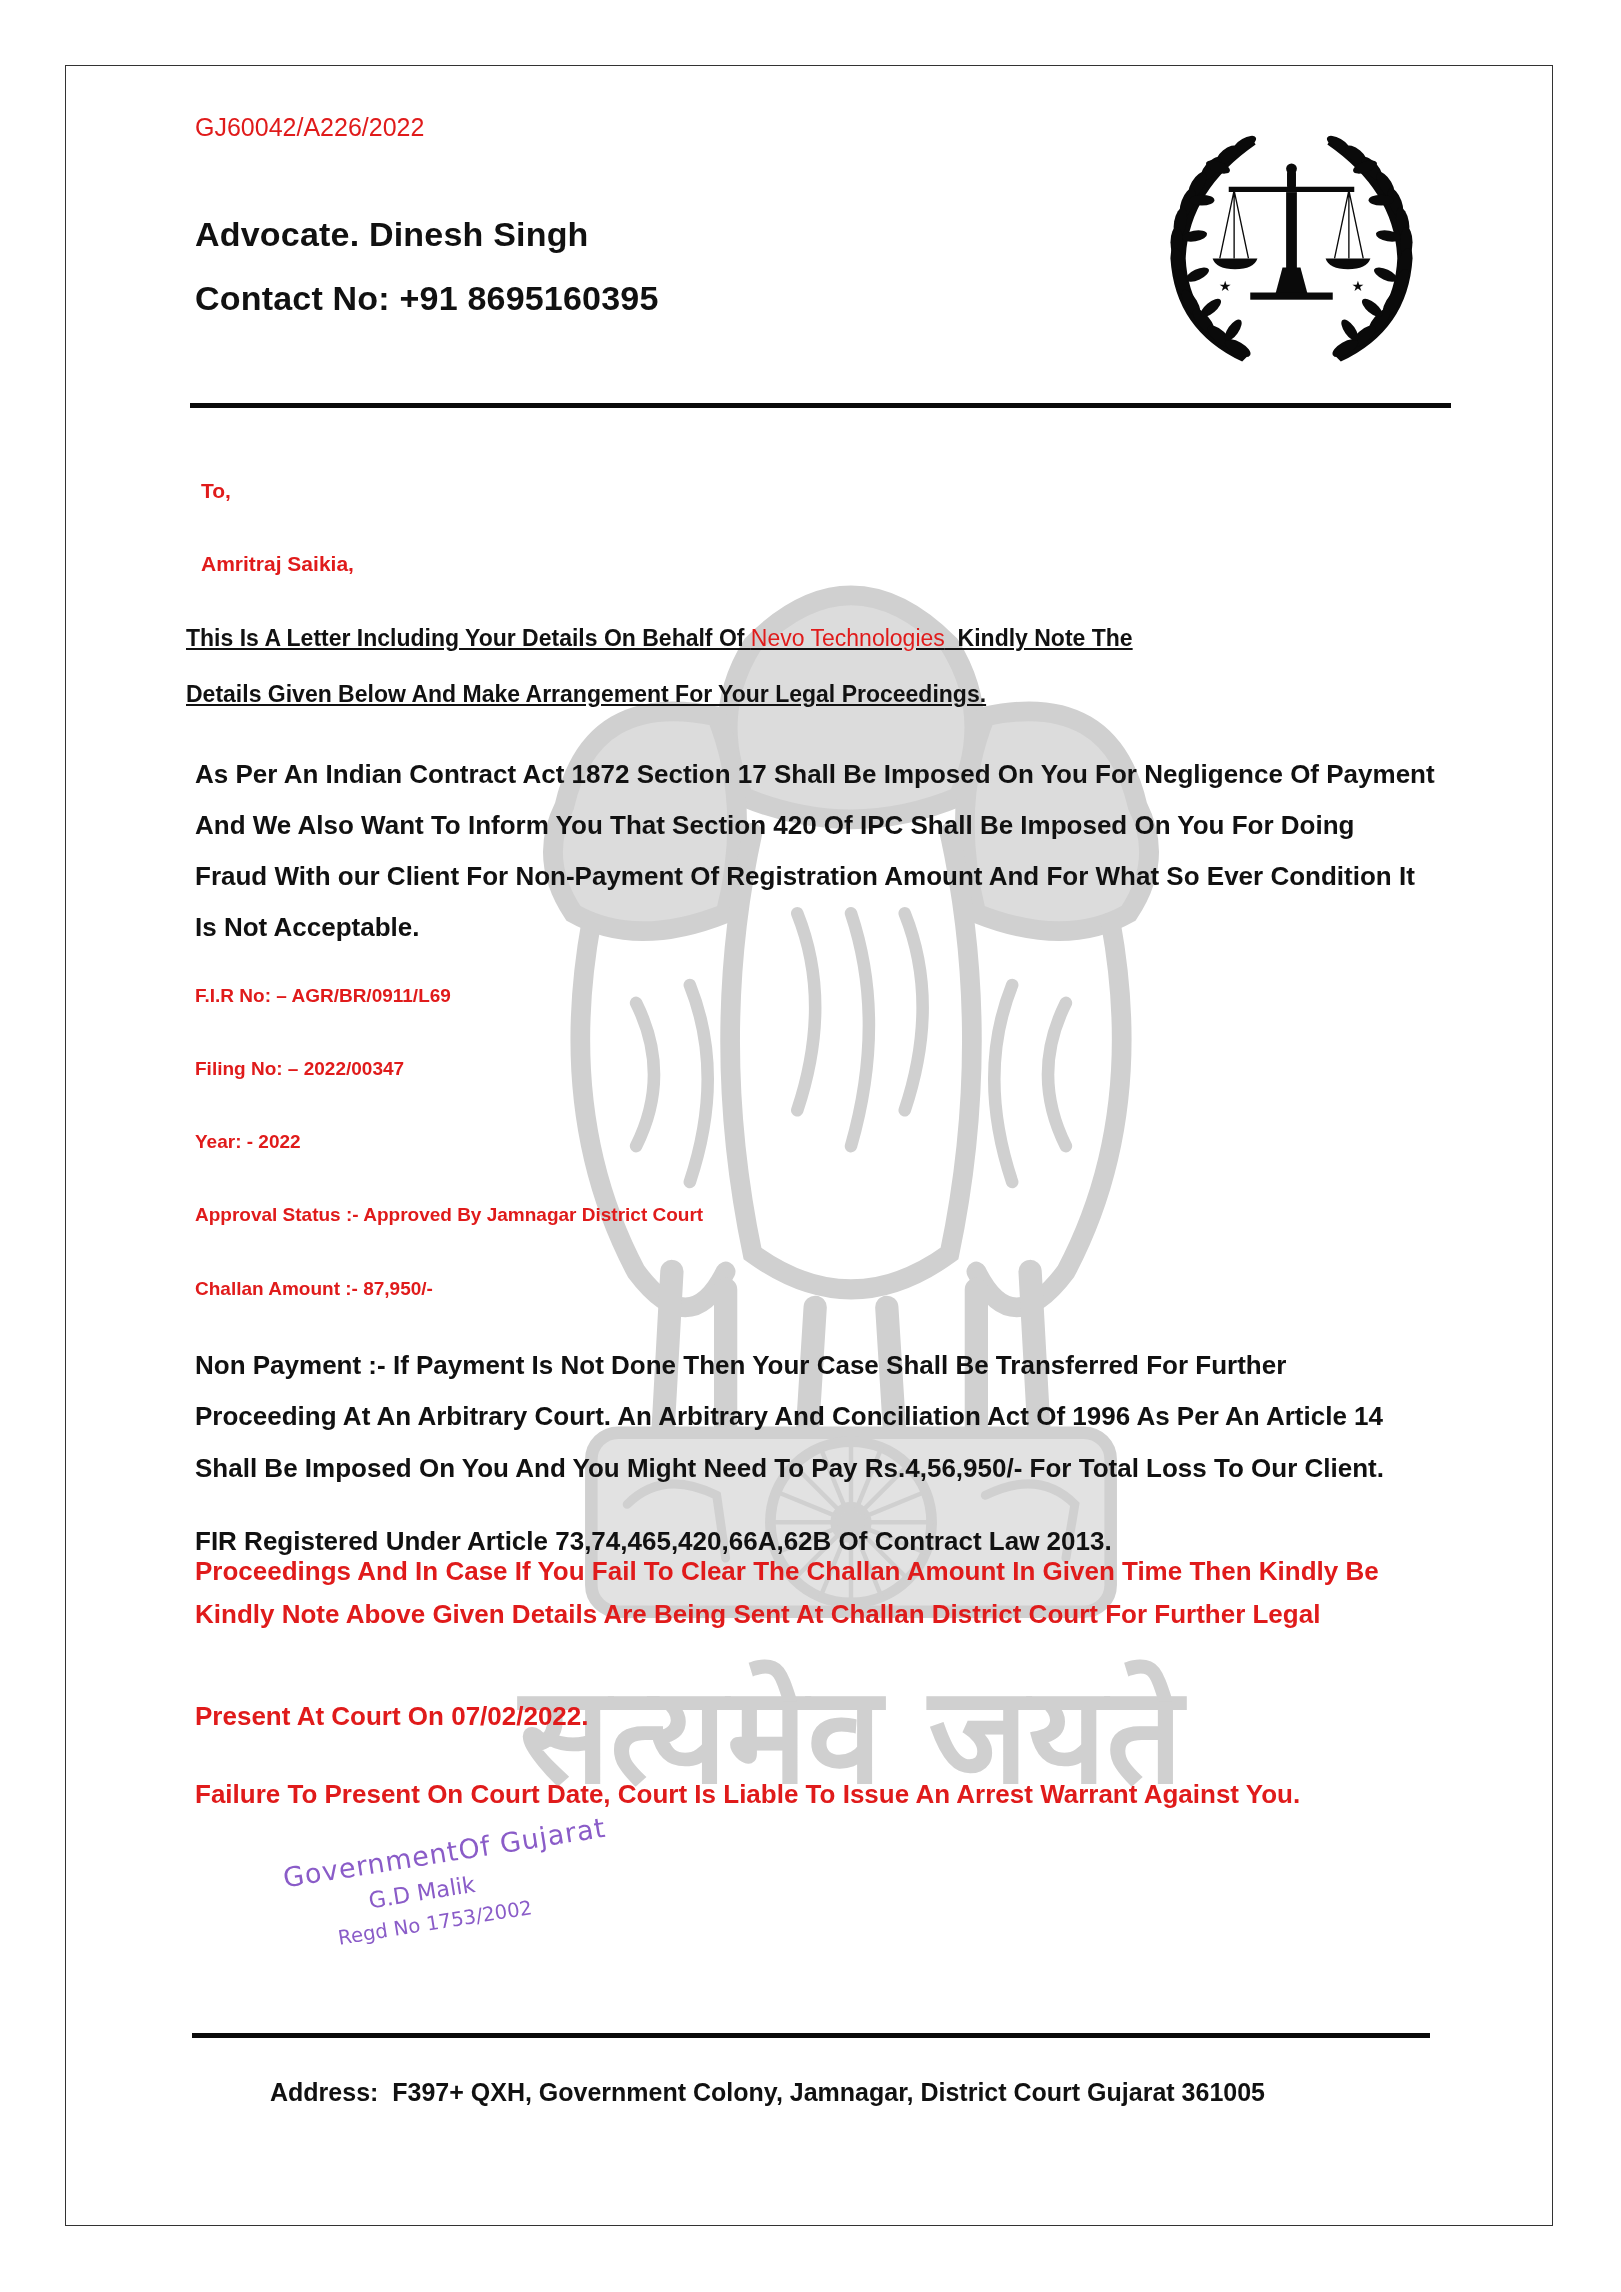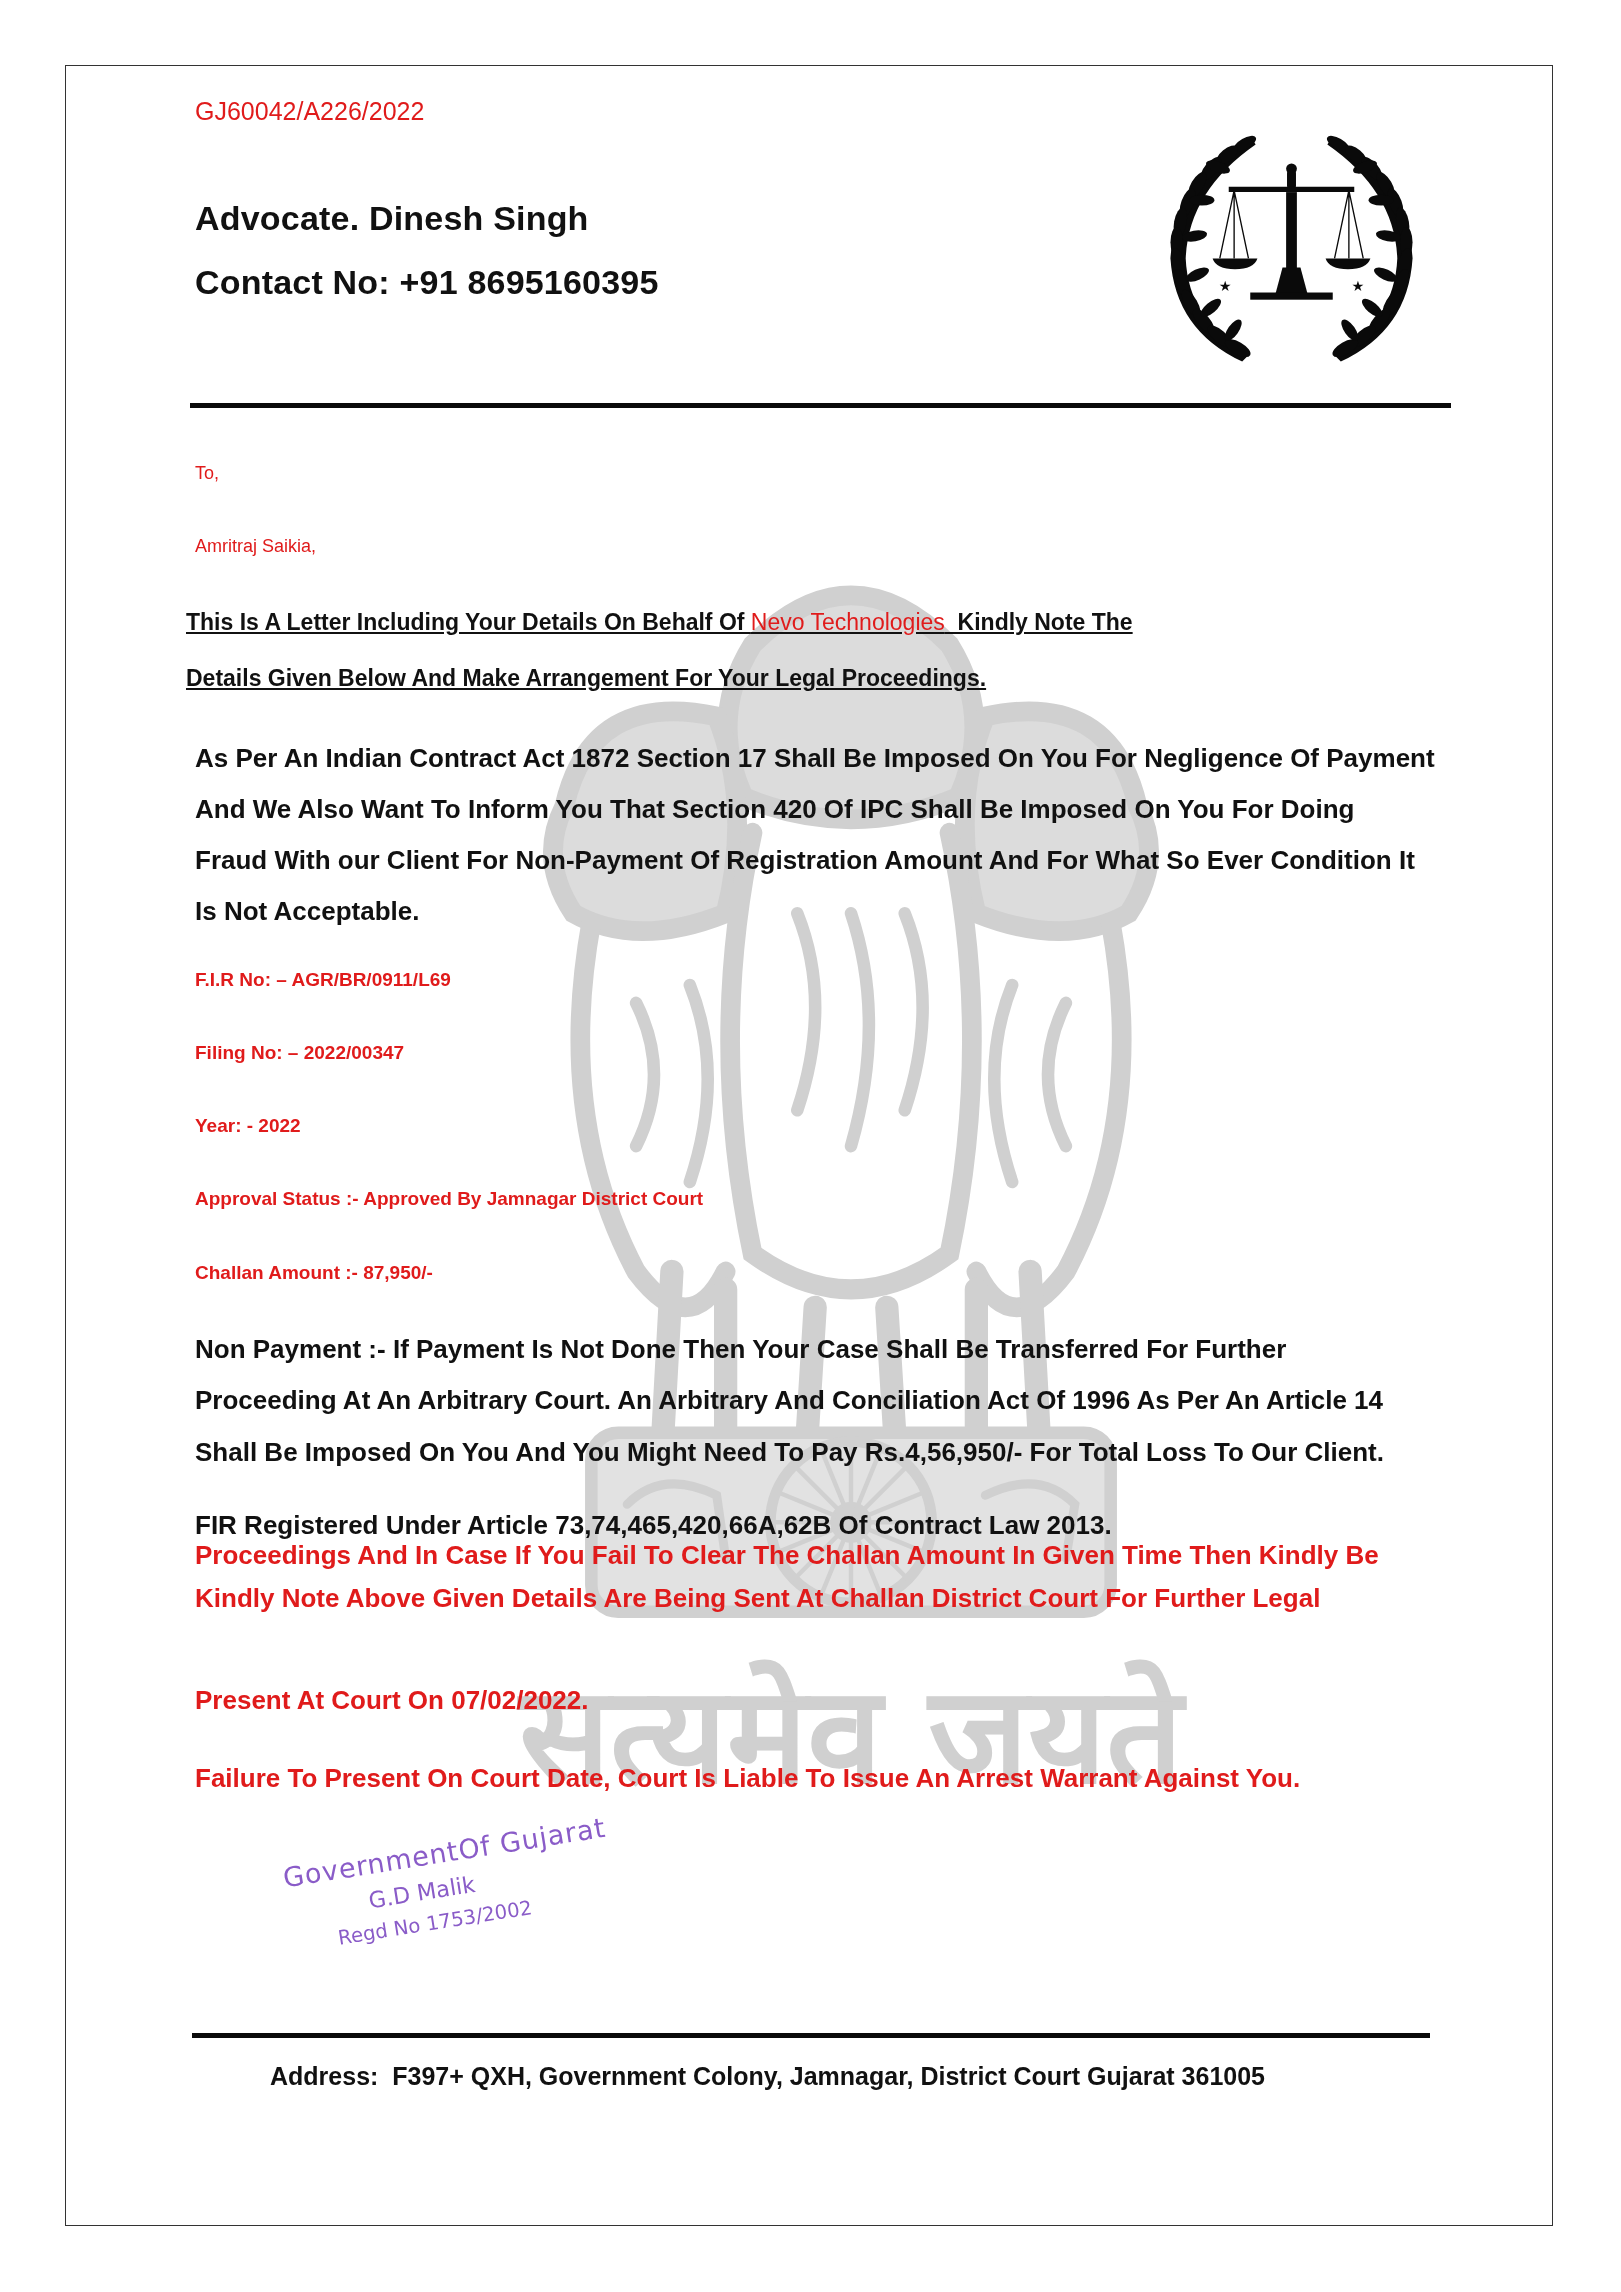--- a/index.html
+++ b/index.html
@@ -1,25 +1,25 @@
 <!DOCTYPE html>
 <html style="font-size:14.3px"><head>
 <meta charset="utf-8">
 <style>
   html, body { margin:0; padding:0; background:#ffffff; }
   body { width:1621px; height:2293px; position:relative; overflow:hidden;
          font-family:"Liberation Sans", "DejaVu Sans", sans-serif; color:#111111; }
   .page-border { position:absolute; left:65px; top:65px; width:1488px; height:2161px;
                  border:1.8px solid #333333; box-sizing:border-box; }
-  .abs { position:absolute; white-space:nowrap; }
+  .abs { position:absolute; white-space:nowrap;margin-top:16px; }
   .red { color:#e01b1b; }
   .ref { left:195px; top:97px; font-size:25px; }
   .hdr { left:195px; font-size:34px; font-weight:bold; letter-spacing:0.2px; }
   .rule { position:absolute; background:#0a0a0a; }
-  .salute { left:195px; font-size:18px; font-weight:normal; }
+  .salute { left:201px; font-size:21px; font-weight:bold; }
   .intro { left:186px; font-size:23px; font-weight:bold;text-decoration:underline; }
   .para { left:195px; font-size:26px; font-weight:bold; }
   .field { left:195px; font-size:19px; font-weight:bold; }
   .addr { left:270px; top:2062px; font-size:25px; font-weight:bold; }
   .watermark { position:absolute; left:457px; top:537px; width:788px; height:1272px; }
   .logo { position:absolute; left:1148px; top:115px; width:287px; height:260px; }
   .stamp { position:absolute; left:278px; top:1845px; width:304px; height:125px;
            transform:rotate(-9deg); transform-origin:left top; color:#8a5cc8;
            font-family:"DejaVu Sans", sans-serif; }
   .stamp div { position:absolute; white-space:nowrap; }

